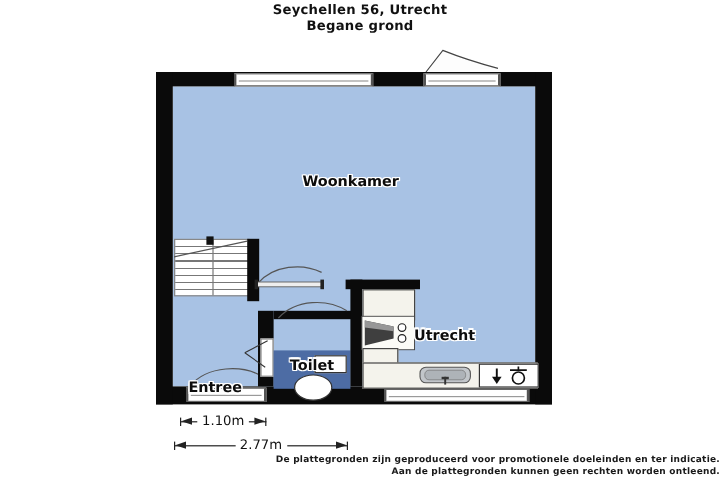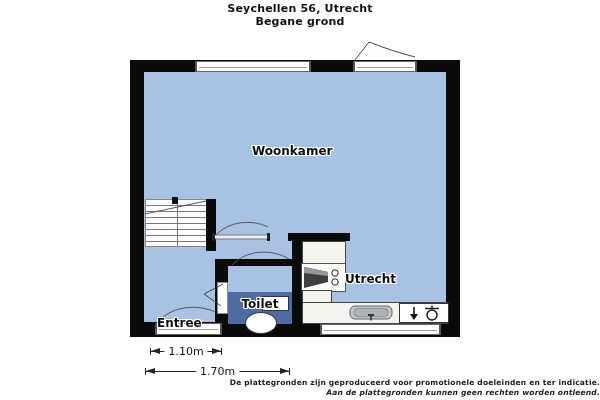--- a/index.html
+++ b/index.html
@@ -160,19 +160,19 @@
       <div class="arr-l"></div>
       <div class="arr-r"></div>
     <span class="dlbl">1.10m</span>
   </div>
   <div class="abs dimh" style="left:145px;top:367px;width:145px;">
     <div class="line"></div>
       <div class="tick-l"></div>
       <div class="tick-r"></div>
       <div class="arr-l"></div>
       <div class="arr-r"></div>
-    <span class="dlbl">1.70m</span>
+    <span class="dlbl">2.77m</span>
   </div>
 
   <div class="abs footer" style="top:378px;">De plattegronden zijn geproduceerd voor promotionele doeleinden en ter indicatie.</div>
-  <div class="abs footer" style="top:388px;font-style:italic;">Aan de plattegronden kunnen geen rechten worden ontleend.</div>
+  <div class="abs footer" style="top:388px;">Aan de plattegronden kunnen geen rechten worden ontleend.</div>
 
 </div>
 
 </body></html>

